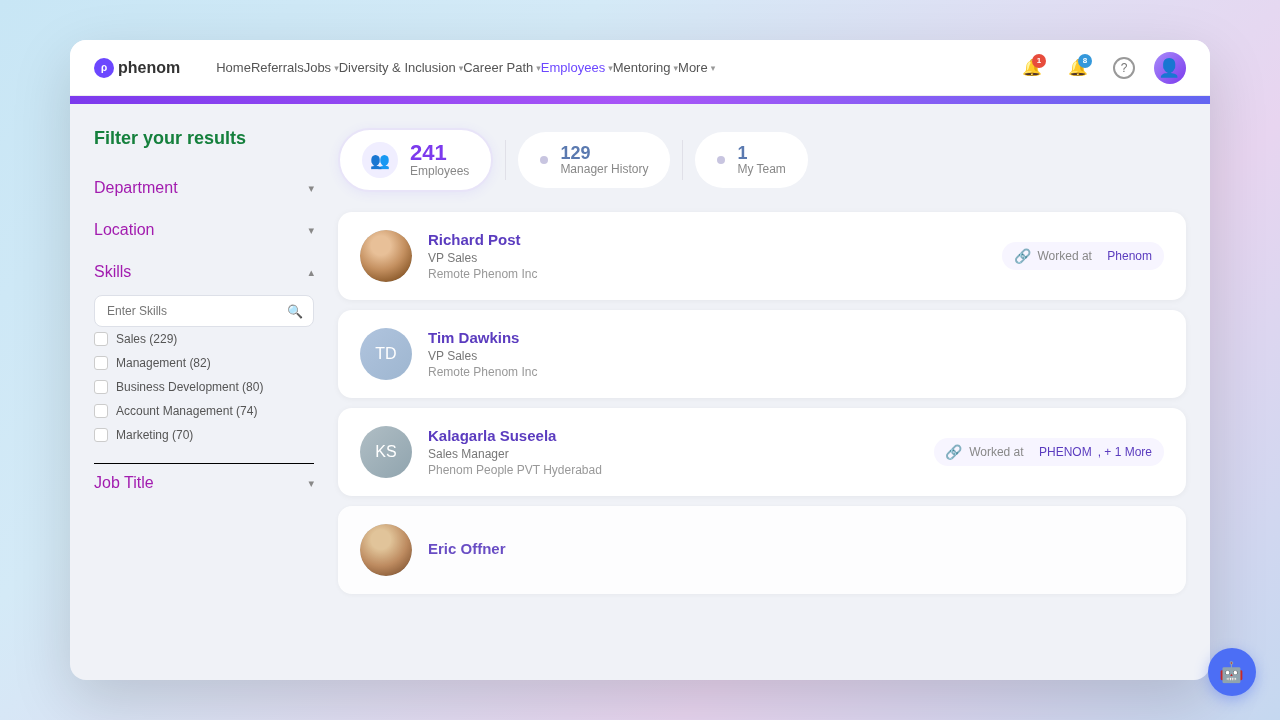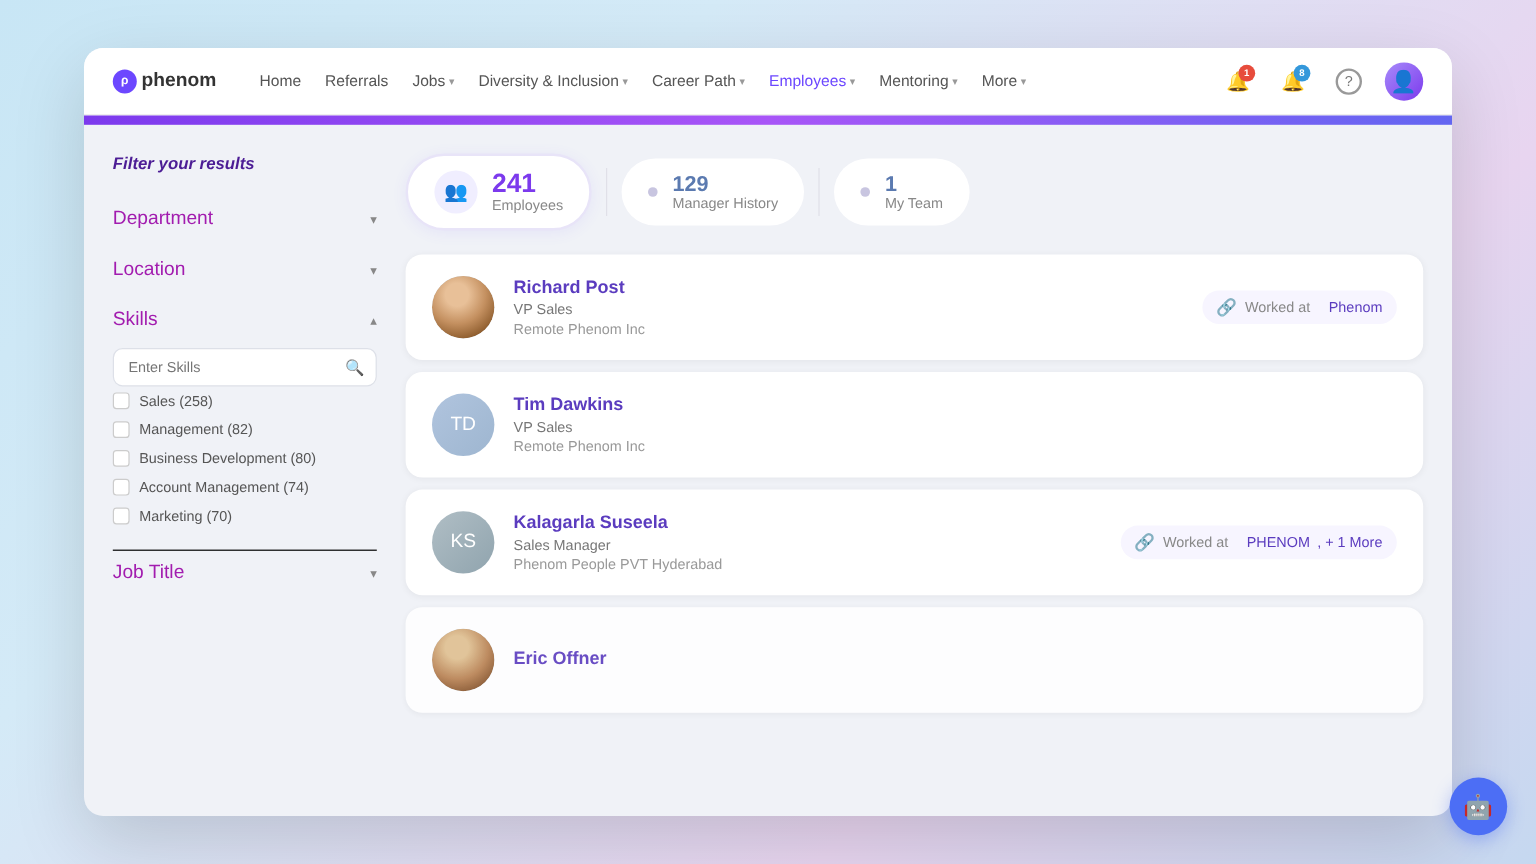--- a/index.html
+++ b/index.html
@@ -47,21 +47,20 @@
       border-radius: 50%;
       display: flex;
       align-items: center;
       justify-content: center;
       color: white;
       font-size: 10px;
     }
     .nav-links {
       display: flex;
       align-items: center;
-      gap: 20px;
       flex: 1;
       text-align: center;
     }
     .nav-link {
       font-size: 13px;
       color: #555;
       cursor: pointer;
       display: flex;
       align-items: center;
       gap: 3px;
@@ -129,25 +128,24 @@
       padding: 24px;
       gap: 24px;
       min-height: calc(640px - 64px);
     }
     
     .sidebar {
       width: 220px;
       flex-shrink: 0;
     }
     .filter-title {
-      font-size: 14px;
+      font-size: 18px;
       font-weight: 600;
-      color: #4c1d95;
+      color: #15803d;
       margin-bottom: 20px;
-      font-style: italic;
     }
     .filter-section {
       margin-bottom: 4px;
     }
     .filter-section-header {
       display: flex;
       align-items: center;
       justify-content: space-between;
       padding: 10px 0;
       cursor: pointer;
@@ -444,21 +442,21 @@
         <div class="filter-section-header">
           <span class="filter-section-label">Skills</span>
           <span class="filter-chevron">▴</span>
         </div>
         <div class="skills-input-wrap">
           <input class="skills-input" type="text" placeholder="Enter Skills" style="">
           <span class="skills-search-icon">🔍</span>
         </div>
         <div class="skill-item">
           <div class="skill-checkbox"></div>
-          <span class="skill-label">Sales (258)</span>
+          <span class="skill-label">Sales (229)</span>
         </div>
         <div class="skill-item">
           <div class="skill-checkbox"></div>
           <span class="skill-label">Management (82)</span>
         </div>
         <div class="skill-item">
           <div class="skill-checkbox"></div>
           <span class="skill-label">Business Development (80)</span>
         </div>
         <div class="skill-item">

